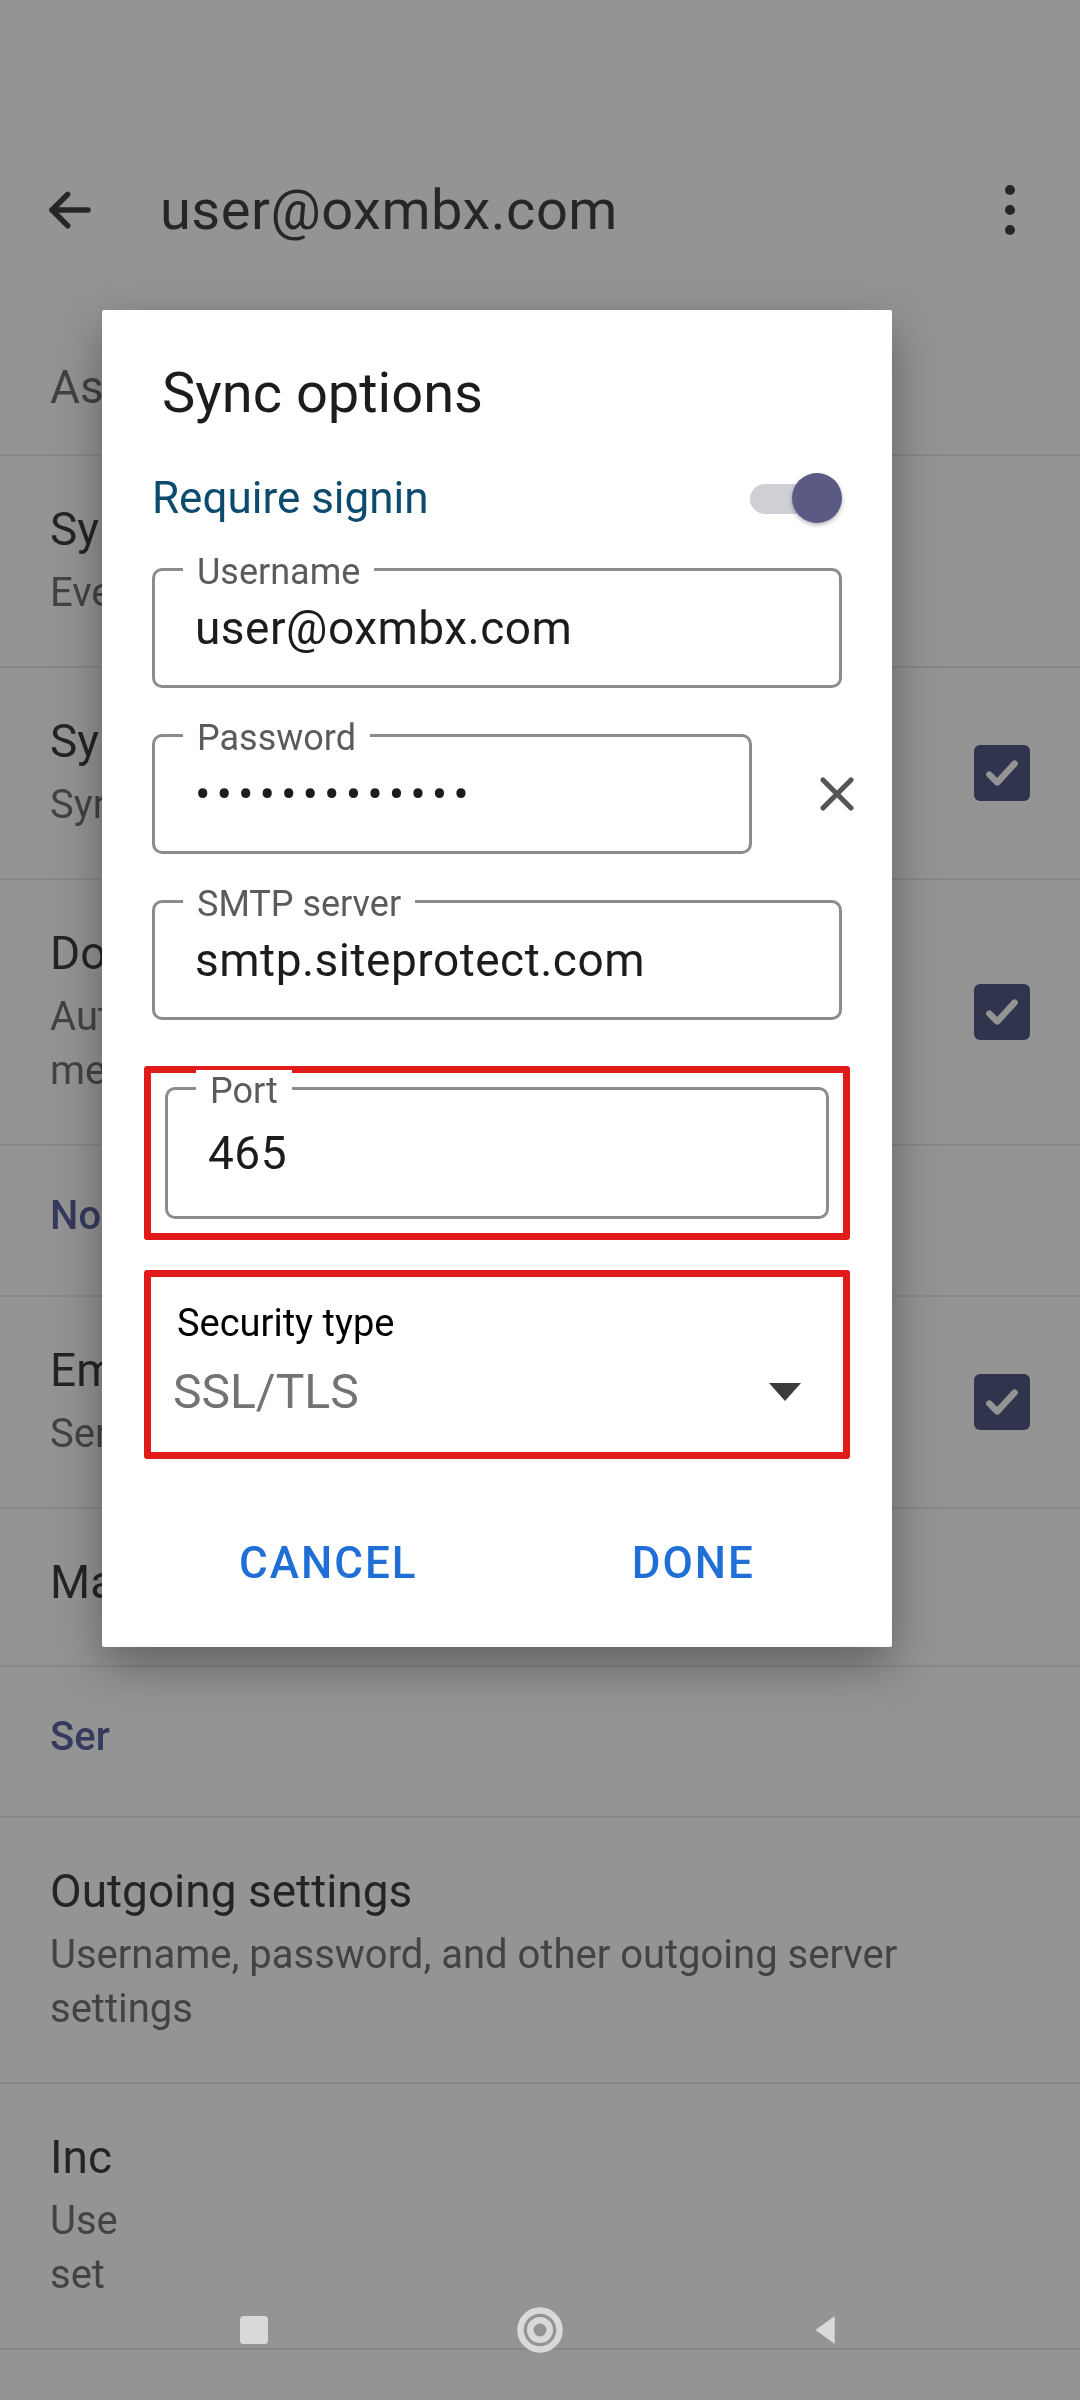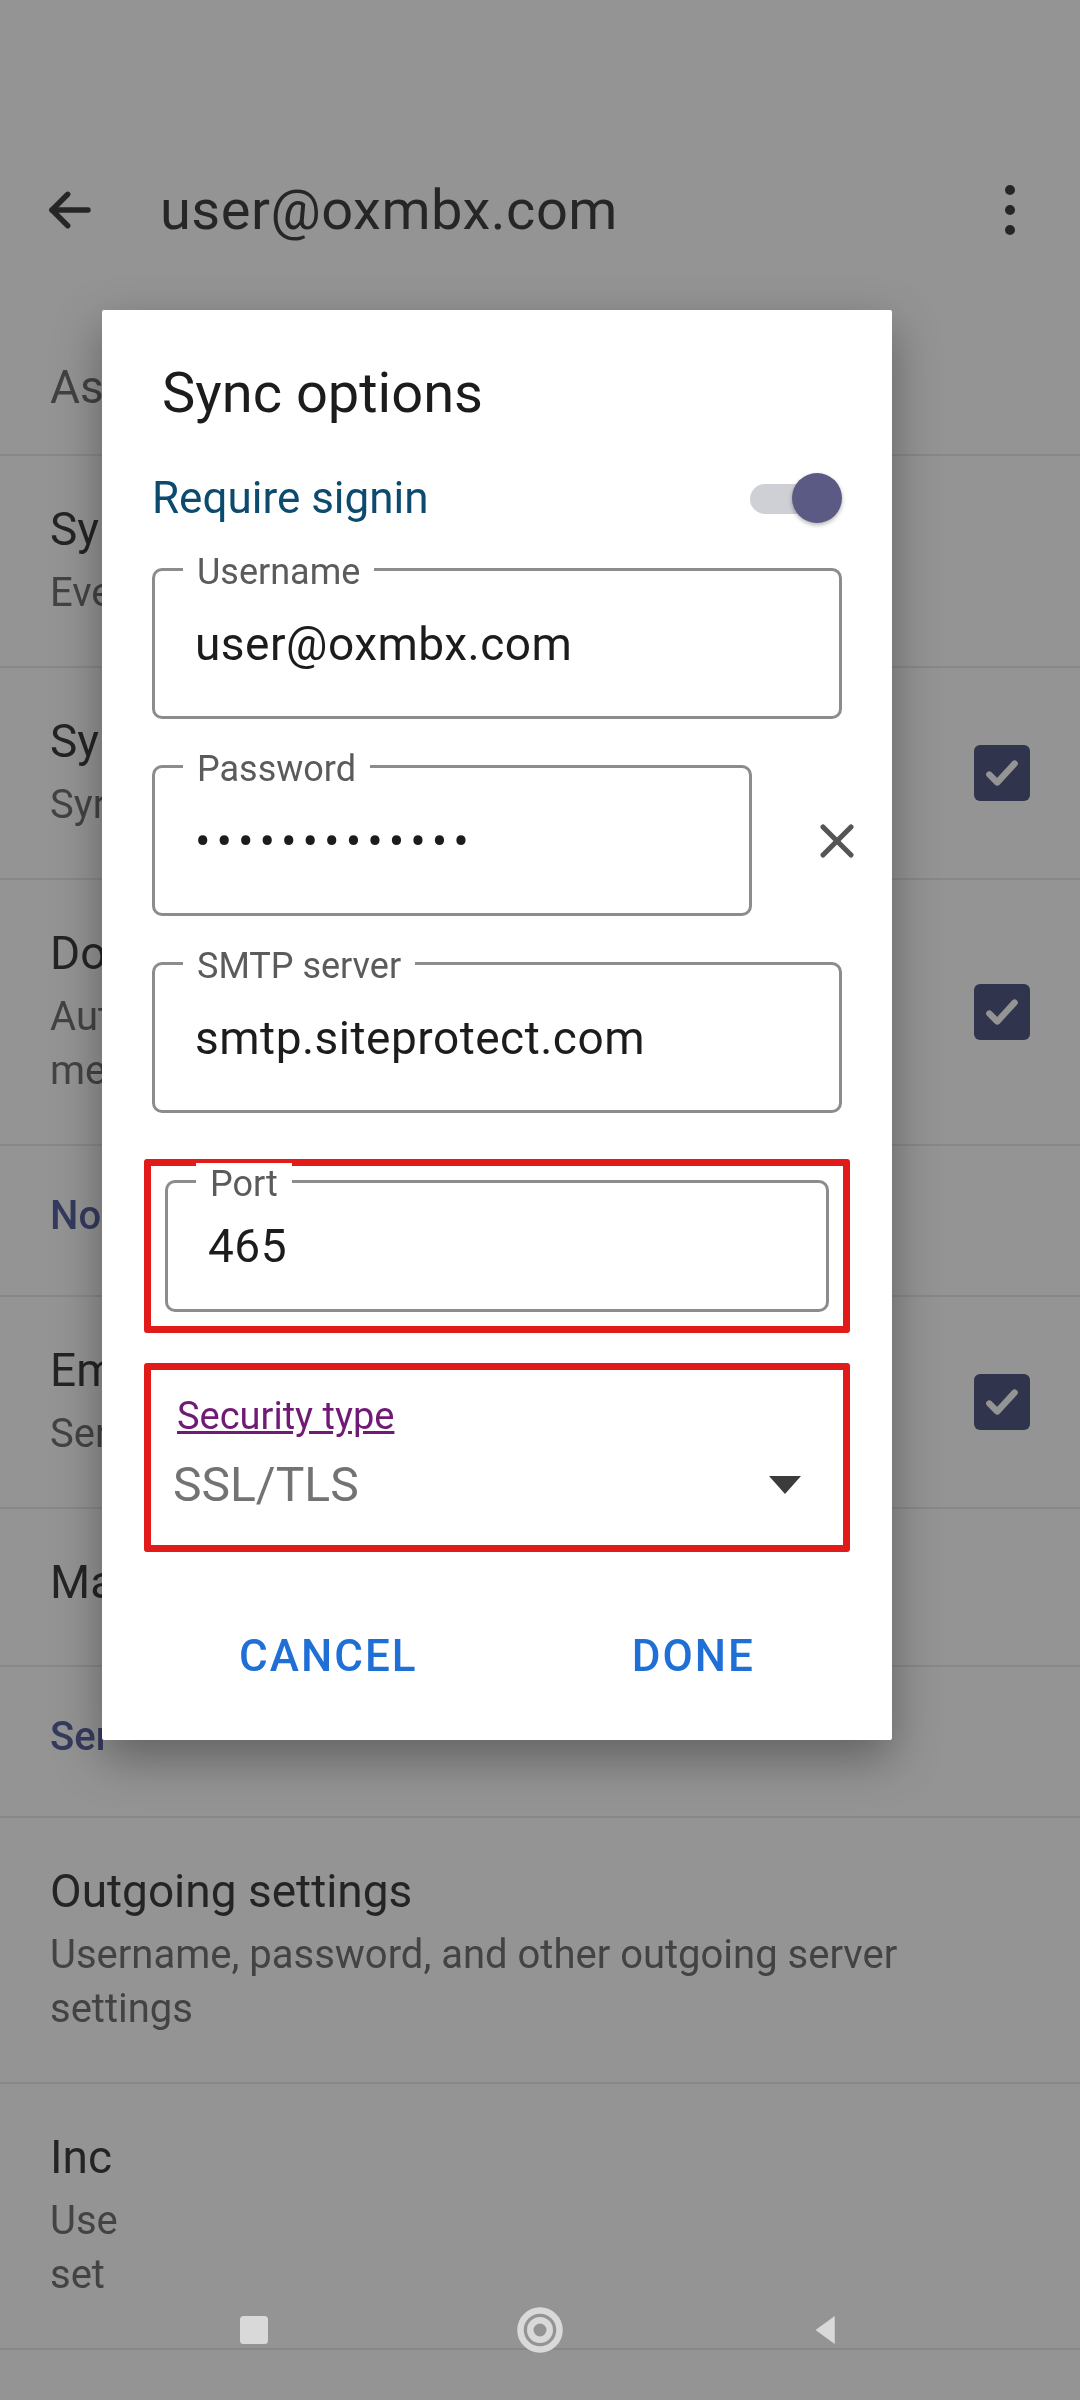--- a/index.html
+++ b/index.html
@@ -114,21 +114,21 @@
     background:#5a5a84; border-radius:50%;
     box-shadow:0 2px 4px rgba(0,0,0,0.3);
   }
 
   
   .field-wrap { padding:0 50px; margin-bottom:46px; position:relative;}
   .outlined {
     position:relative;
     border:3px solid #8c8c8c;
     border-radius:10px;
-    height:151px;
+    height:120px;
     display:flex; align-items:center;
     padding:0 40px;
   }
   .outlined .float-label{
     position:absolute; top:-20px; left:28px;
     background:#fff; padding:0 14px;
     font-size:36px; color:#5b5b5b;
   }
   .outlined .val{
     font-size:46px; color:#1c1c1c; letter-spacing:0.5px;
@@ -147,21 +147,21 @@
     padding:14px;
     margin:0 42px 30px 42px;
   }
   .hilite .outlined{ border-color:#8c8c8c; }
   .hilite.port .outlined{ height:132px; }
 
   .security {
     padding:10px 8px 18px 8px;
   }
   .security .slabel{
-    font-size:38px; color:#701a75; padding:0 0 18px 4px;text-decoration:underline;
+    font-size:38px; color:#000000; padding:0 0 18px 4px;
   }
   .security .srow{
     display:flex; align-items:center; justify-content:space-between;
   }
   .security .sval{
     font-size:48px; color:#737373;
   }
   .security .caret{
     width:0;height:0;
     border-left:16px solid transparent;

